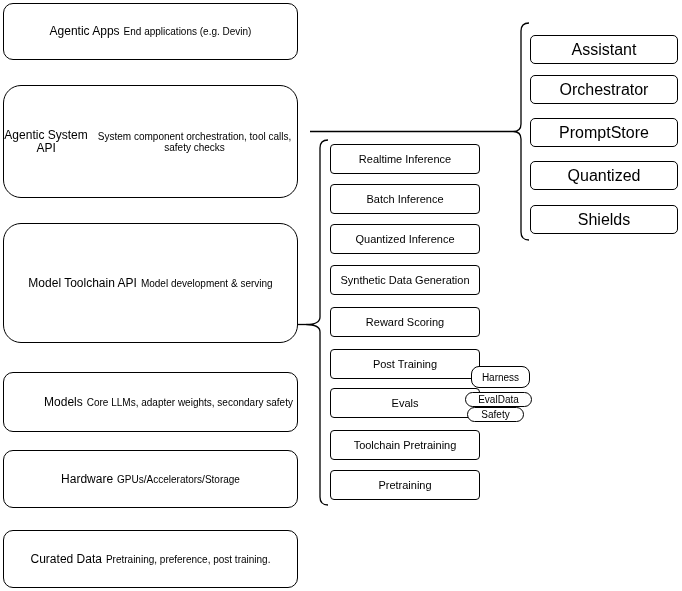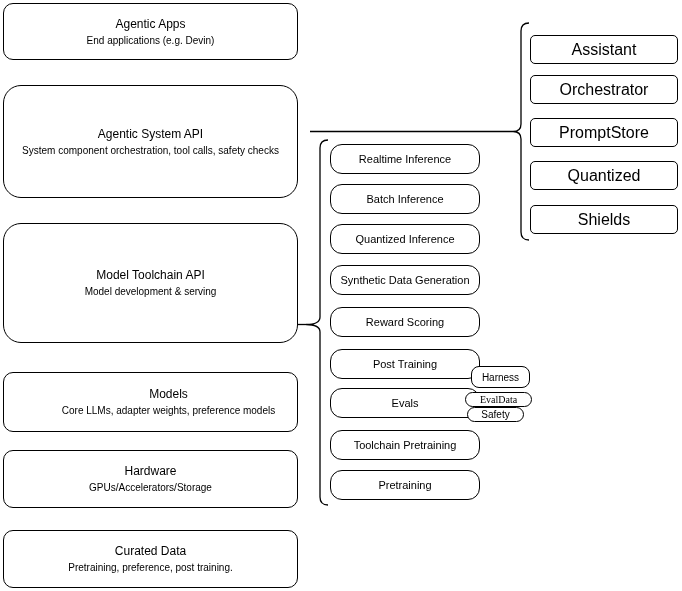--- a/index.html
+++ b/index.html
@@ -20,37 +20,36 @@
   }
   .lbox {
     position: absolute;
     left: 3px;
     width: 295px;
     border: 1.3px solid #000;
     border-radius: 10px;
     background: #fff;
     box-sizing: border-box;
     display: flex;
-    flex-direction: column;
     align-items: center;
     justify-content: center;
     gap: 4px;
     z-index: 2;
     text-align: center;
   }
   .lbox.bigradius { border-radius: 18px; }
   .lbox .title { font-size: 12px; line-height: 13px; }
   .lbox .subtitle { font-size: 10px; line-height: 11px; }
   .mbox {
     position: absolute;
     left: 330px;
     width: 150px;
     height: 30px;
     border: 1.3px solid #000;
-    border-radius: 12px;
+    border-radius: 4px;
     background: #fff;
     box-sizing: border-box;
     display: flex;
     align-items: center;
     justify-content: center;
     font-size: 11px;
     z-index: 2;
     text-align: center;
   }
   .rbox {
@@ -109,21 +108,21 @@
     <div class="subtitle">System component orchestration, tool calls, safety checks</div>
   </div>
 
   <div class="lbox bigradius" style="top:223px; height:120px;">
     <div class="title">Model Toolchain API</div>
     <div class="subtitle">Model development &amp; serving</div>
   </div>
 
   <div class="lbox" style="top:372px; height:60px;padding-left:36px;">
     <div class="title">Models</div>
-    <div class="subtitle">Core LLMs, adapter weights, preference models</div>
+    <div class="subtitle">Core LLMs, adapter weights, secondary safety</div>
   </div>
 
   <div class="lbox" style="top:450px; height:58px;">
     <div class="title">Hardware</div>
     <div class="subtitle">GPUs/Accelerators/Storage</div>
   </div>
 
   <div class="lbox" style="top:530px; height:58px;">
     <div class="title">Curated Data</div>
     <div class="subtitle">Pretraining, preference, post training.</div>
@@ -133,21 +132,21 @@
   <div class="mbox" style="top:184px;">Batch Inference</div>
   <div class="mbox" style="top:224px;">Quantized Inference</div>
   <div class="mbox" style="top:265px;">Synthetic Data Generation</div>
   <div class="mbox" style="top:307px;">Reward Scoring</div>
   <div class="mbox" style="top:349px;">Post Training</div>
   <div class="mbox" style="top:388px;">Evals</div>
   <div class="mbox" style="top:430px;">Toolchain Pretraining</div>
   <div class="mbox" style="top:470px;">Pretraining</div>
 
   <div class="pill" style="left:471px; top:366px; width:59px; height:22px;">Harness</div>
-  <div class="pill" style="left:465px; top:392px; width:67px; height:15px;font-family:Liberation Serif, serif;">EvalData</div>
+  <div class="pill" style="left:465px; top:392px; width:67px; height:15px;">EvalData</div>
   <div class="pill" style="left:467px; top:407px; width:57px; height:15px;">Safety</div>
 
   <div class="rbox" style="top:35px;">Assistant</div>
   <div class="rbox" style="top:75px;">Orchestrator</div>
   <div class="rbox" style="top:118px;">PromptStore</div>
   <div class="rbox" style="top:161px;">Quantized</div>
   <div class="rbox" style="top:205px;">Shields</div>
 
 </div>
 

